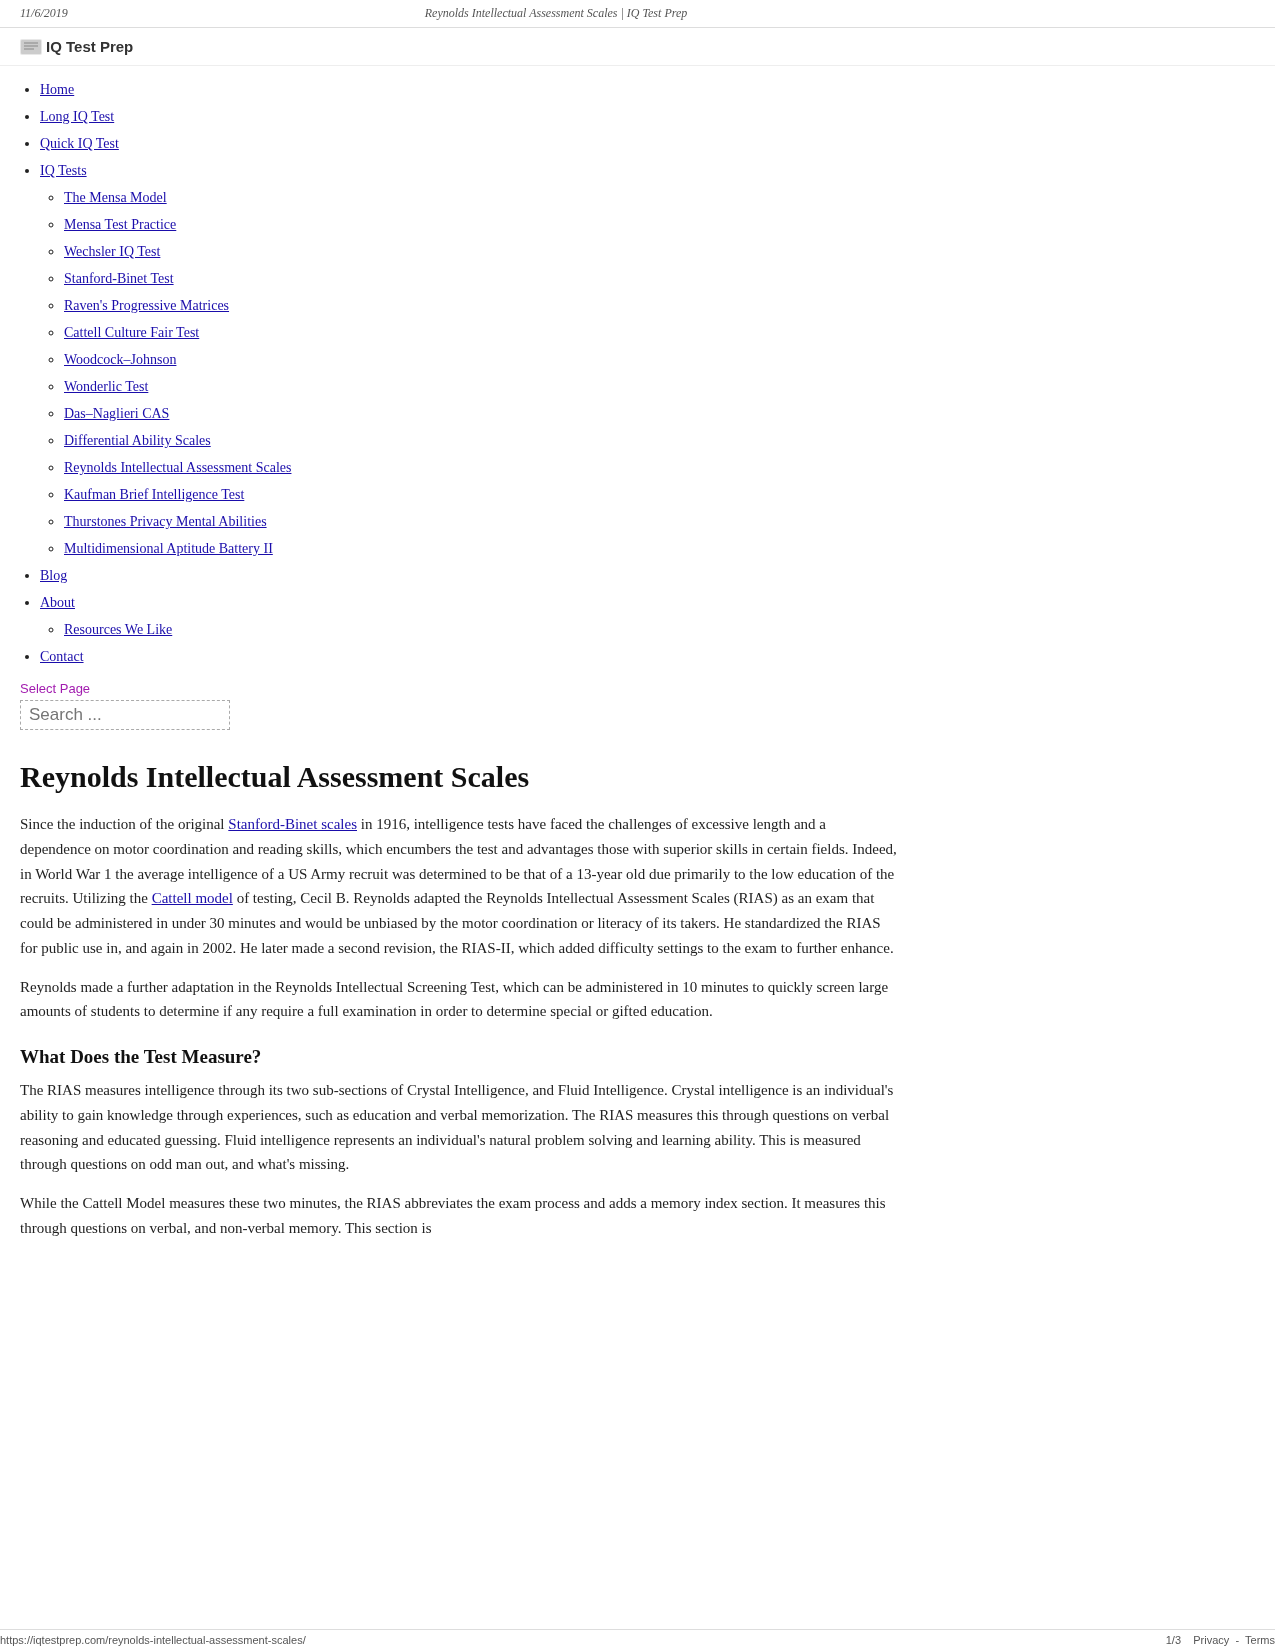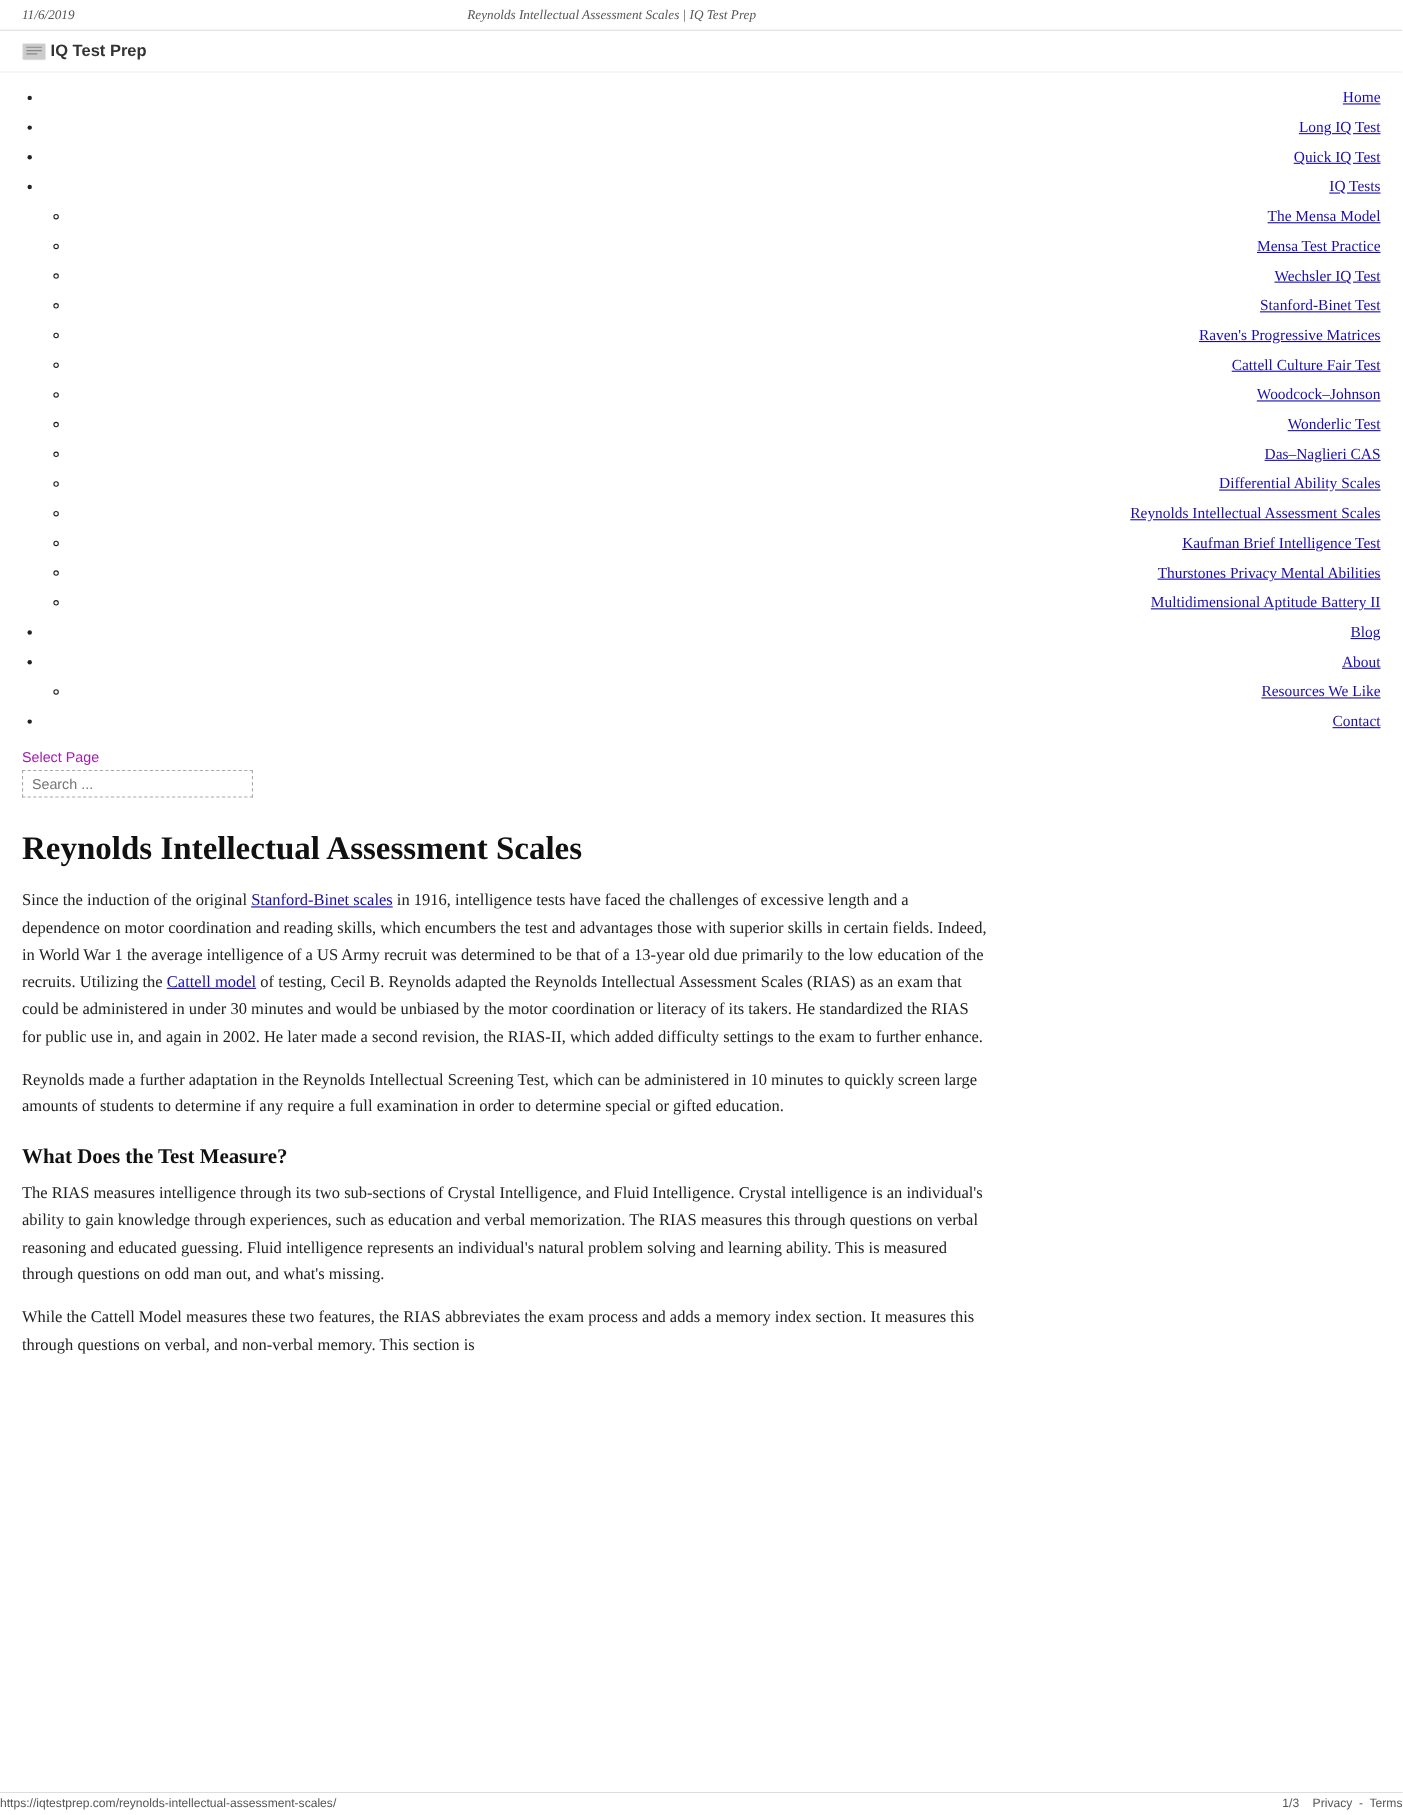--- a/index.html
+++ b/index.html
@@ -36,21 +36,20 @@
       margin-right: 4px;
       display: inline-block;
     }
     nav {
       padding: 10px 20px 5px 20px;
     }
     nav ul {
       list-style: disc;
       padding-left: 20px;
       line-height: 1.8;
-      text-align: right;
     }
     nav ul ul {
       list-style: circle;
       padding-left: 24px;
     }
     nav a {
       color: #1a0dab;
       text-decoration: underline;
       font-size: 14px;
     }
@@ -59,21 +58,21 @@
       font-size: 13px;
       color: #a21caf;
       padding: 6px 20px 2px 20px;
     }
     .search-box {
       margin: 2px 20px 20px 20px;
     }
     .search-box input {
       border: 1px dashed #aaa;
       padding: 4px 8px;
-      font-size: 13px;
+      font-size: 17px;
       width: 210px;
       font-family: Arial, sans-serif;
       color: #888;
       outline: none;
     }
     .main-content {
       padding: 10px 20px 30px 20px;
       max-width: 920px;
     }
     h1.page-title {
@@ -211,21 +210,21 @@
     Reynolds made a further adaptation in the Reynolds Intellectual Screening Test, which can be administered in 10 minutes to quickly screen large amounts of students to determine if any require a full examination in order to determine special or gifted education.
   </p>
 
   <h2 class="section-title">What Does the Test Measure?</h2>
 
   <p class="body-text">
     The RIAS measures intelligence through its two sub-sections of Crystal Intelligence, and Fluid Intelligence. Crystal intelligence is an individual's ability to gain knowledge through experiences, such as education and verbal memorization. The RIAS measures this through questions on verbal reasoning and educated guessing. Fluid intelligence represents an individual's natural problem solving and learning ability. This is measured through questions on odd man out, and what's missing.
   </p>
 
   <p class="body-text">
-    While the Cattell Model measures these two features, the RIAS abbreviates the exam process and adds a memory index section. It measures this through questions on verbal, and non-verbal memory. This section is
+    While the Cattell Model measures these two minutes, the RIAS abbreviates the exam process and adds a memory index section. It measures this through questions on verbal, and non-verbal memory. This section is
   </p>
 </div>
 
 <div class="footer-bar">
   <span>https://iqtestprep.com/reynolds-intellectual-assessment-scales/</span>
   <span>
     <span>1/3</span>
     &nbsp;&nbsp;
     <span class="privacy-terms">
       <a href="#">Privacy</a>

